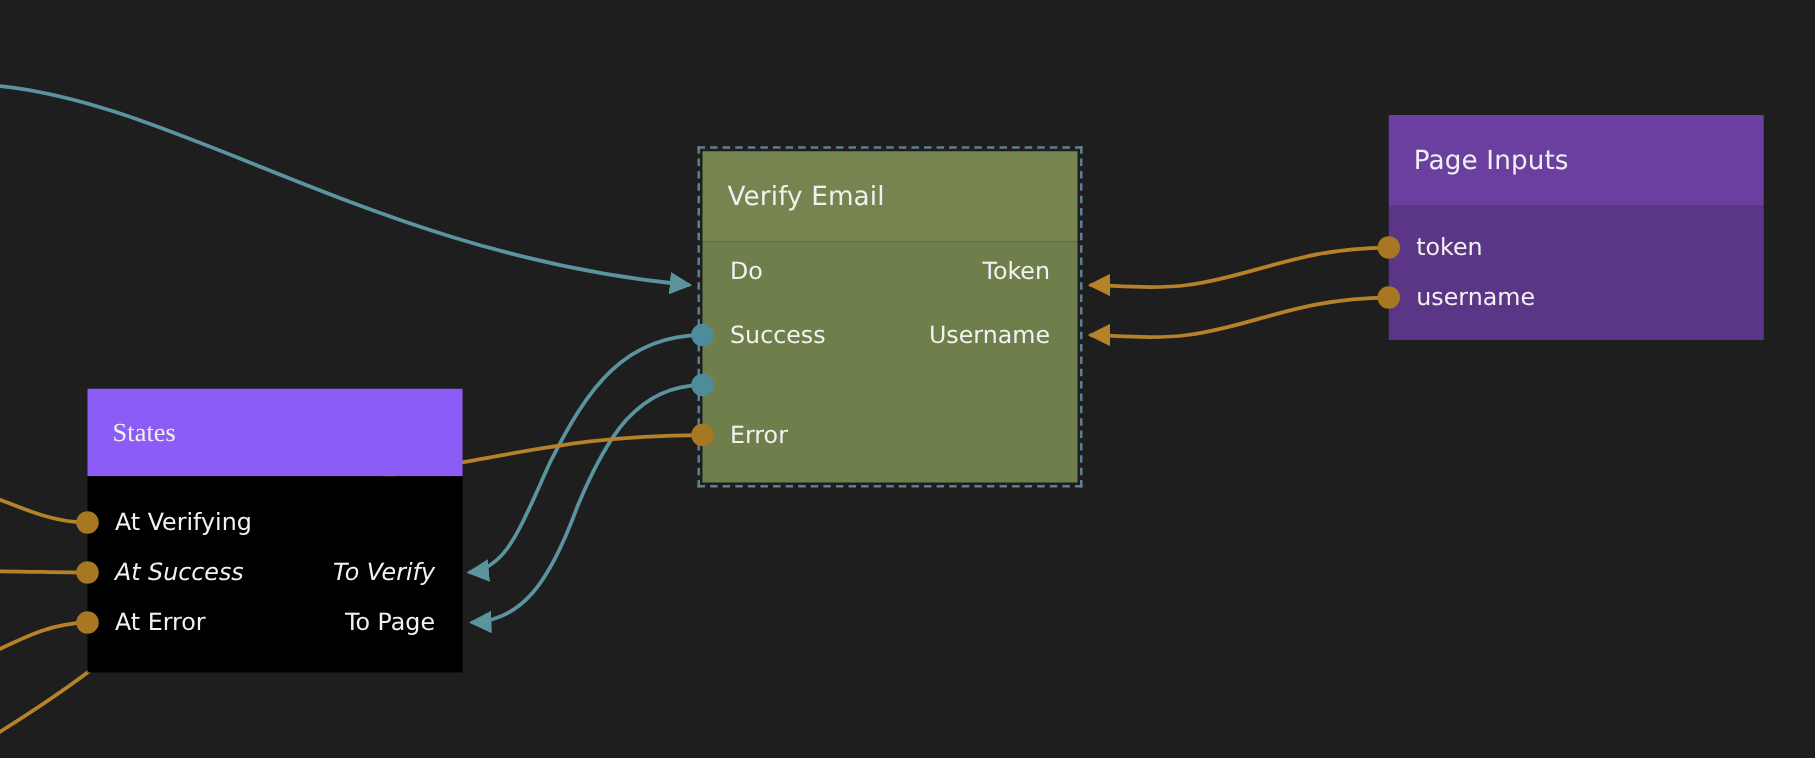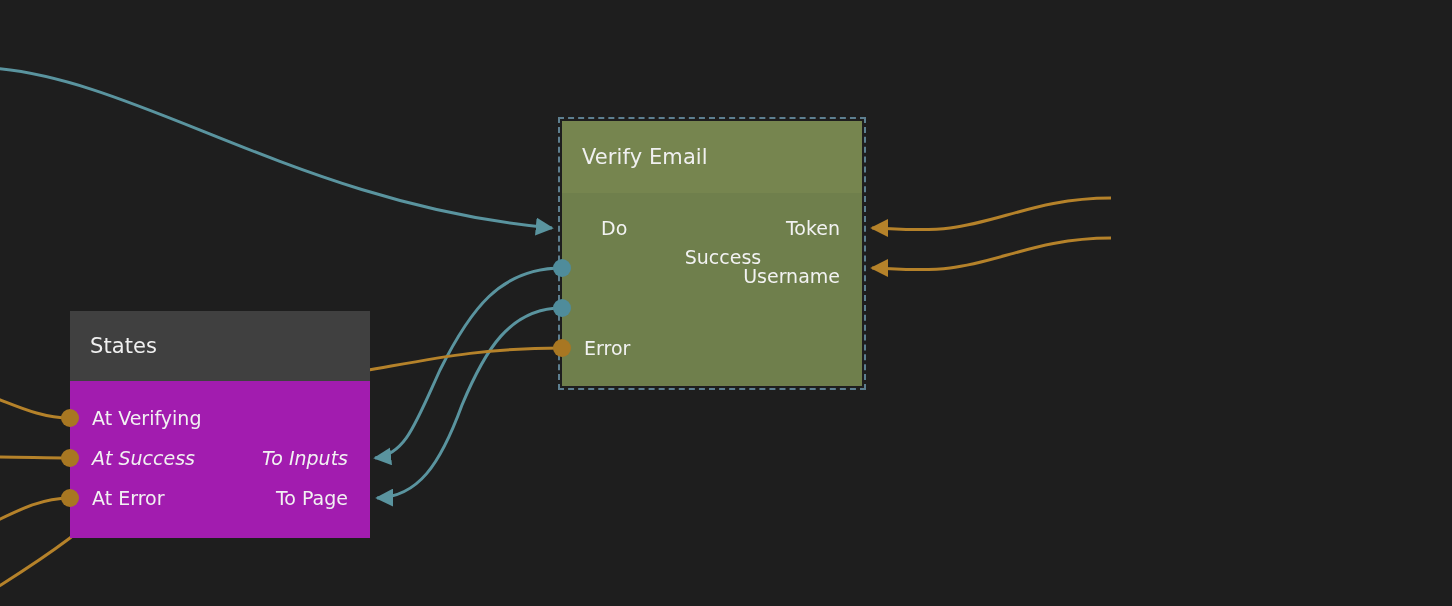--- a/index.html
+++ b/index.html
@@ -67,22 +67,22 @@
   .node-verify .sel {
     position: absolute;
     left: -4px; top: -4px; right: -4px; bottom: -4px;
     border: 2px dashed #5d7f90;
     pointer-events: none;
   }
   .node-verify .node-header { height: 72px; background: #76854f; }
   .node-verify .node-body   { height: 193px; background: #6f7f4c; }
 
   .node-states          { left: 70px; top: 311px; width: 300px; height: 227px; }
-  .node-states .node-header { height: 70px; background: #404040; }
-  .node-states .node-body   { height: 157px; background: #a21caf; }
+  .node-states .node-header { height: 70px; background: #8b5cf6; font-family: Liberation Serif, serif; }
+  .node-states .node-body   { height: 157px; background: #000000; }
 
   .node-inputs          { left: 1111px; top: 92px; width: 300px; height: 180px; }
   .node-inputs .node-header { height: 72px; background: #6b3fa0; }
   .node-inputs .node-body   { height: 108px; background: #5b3586; }
 
   
   .port-dot {
     position: absolute;
     width: 18px;
     height: 18px;
@@ -126,26 +126,26 @@
 
   <div class="node node-verify">
     <div class="sel"></div>
 
     <div class="node-header">
       <span class="node-title">Verify Email</span>
     </div>
 
     <div class="node-body">
 
-      <div class="port-row" style="top:15px;padding-left:17px;">
+      <div class="port-row" style="top:4px;">
         <span class="port-label left">Do</span>
         <span class="port-label right">Token</span>
       </div>
 
-      <div class="port-row" style="top:55px;flex-direction:column;">
+      <div class="port-row" style="top:55px;">
         <span class="port-label left">Success</span>
         <span class="port-label right">Username</span>
       </div>
 
 
       <div class="port-row" style="top:135px;text-align:right;">
         <span class="port-label left">Error</span>
       </div>
 
       <span class="port-dot teal" style="left:0px; top:75px;"></span>
@@ -160,28 +160,47 @@
     </div>
 
     <div class="node-body">
 
       <div class="port-row" style="top:17px;">
         <span class="port-label left">At Verifying</span>
       </div>
 
       <div class="port-row" style="top:57px;font-style:italic;">
         <span class="port-label left">At Success</span>
-        <span class="port-label right">To Inputs</span>
+        <span class="port-label right">To Verify</span>
       </div>
 
       <div class="port-row" style="top:97px;gap:33px;">
         <span class="port-label left">At Error</span>
         <span class="port-label right">To Page</span>
       </div>
 
       <span class="port-dot orange" style="left:0px; top:37px;"></span>
       <span class="port-dot orange" style="left:0px; top:77px;"></span>
       <span class="port-dot orange" style="left:0px; top:117px;"></span>
     </div>
   </div>
 
+  <div class="node node-inputs">
+    <div class="node-header">
+      <span class="node-title">Page Inputs</span>
+    </div>
+
+    <div class="node-body">
+
+      <div class="port-row" style="top:14px;">
+        <span class="port-label left">token</span>
+      </div>
+
+      <div class="port-row" style="top:54px;">
+        <span class="port-label left">username</span>
+      </div>
+
+      <span class="port-dot orange" style="left:0px; top:34px;"></span>
+      <span class="port-dot orange" style="left:0px; top:74px;"></span>
+    </div>
+  </div>
 
 </div>
 
 </body></html>

